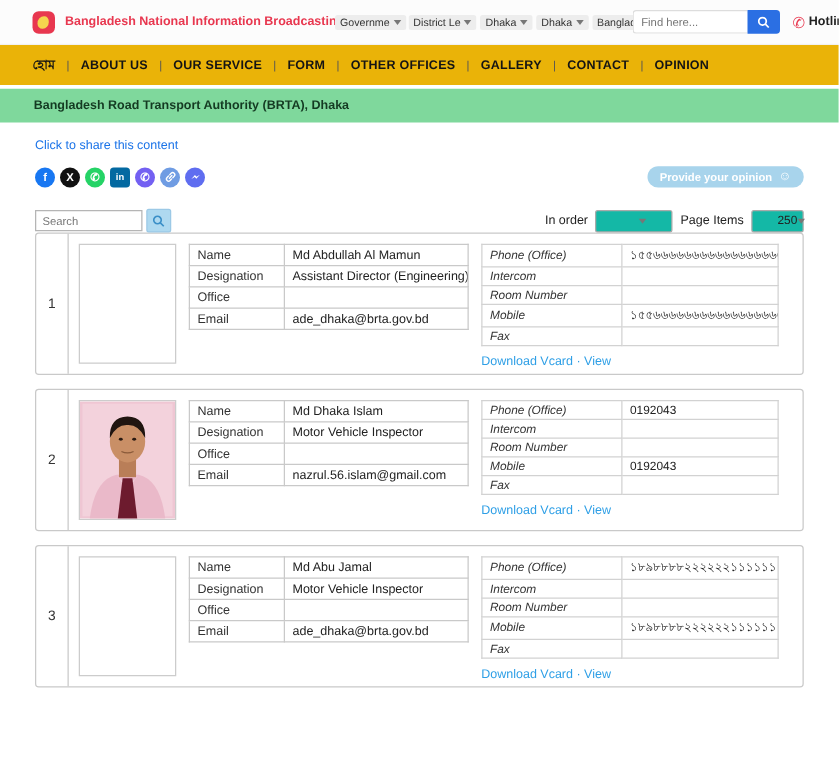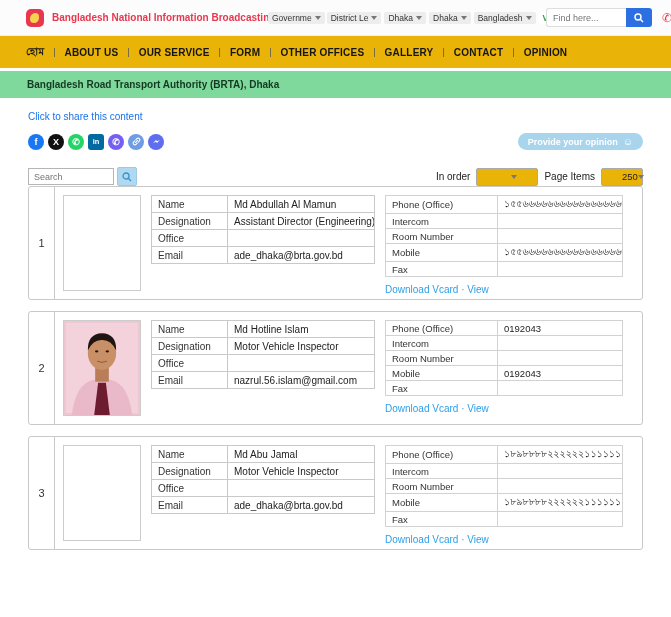--- a/index.html
+++ b/index.html
@@ -15,22 +15,22 @@
   .site-title{color:#e8374f;font-weight:700;font-size:10px;margin-left:8px;white-space:nowrap;width:200px;}
   .dd-block{display:flex;gap:2px;margin-left:16px;width:238px;flex:none;}
   .dd{background:#ededed;border-radius:2px;padding:1px 4px;display:inline-flex;align-items:center;
       gap:3px;font-size:8.5px;color:#333;white-space:nowrap;cursor:pointer;}
   .dd-top{align-self:flex-start;}
   .dd-row{display:flex;gap:3px;align-items:center;}
   .chev{width:0;height:0;border-left:3px solid transparent;border-right:3px solid transparent;
         border-top:4px solid #777;display:inline-block;}
   .view-btn{color:#27a745;background:#fff;font-size:8.5px;font-weight:700;padding:1px 4px;border-radius:2px;}
   .hsearch{display:flex;align-items:center;margin-left:auto;}
-  .hsearch input{width:80px;height:19px;border:1px solid #ddd;border-right:none;
-                 border-radius:3px 0 0 3px;font-size:9px;padding:0 6px;outline:none;color:#555;margin-left:40px;}
+  .hsearch input{width:92px;height:19px;border:1px solid #ddd;border-right:none;
+                 border-radius:3px 0 0 3px;font-size:9px;padding:0 6px;outline:none;color:#555;}
   .hsearch-btn{width:26px;height:19px;background:#2b6fe3;border:none;border-radius:0 3px 3px 0;
                display:flex;align-items:center;justify-content:center;cursor:pointer;}
   .hotline{display:flex;align-items:center;gap:3px;margin-left:10px;font-size:10px;
            font-weight:700;color:#222;cursor:pointer;}
   .hotline .ph{color:#e8374f;font-size:12px;font-weight:400;}
   
   nav{display:flex;align-items:center;gap:9px;height:32px;padding-left:26px;background:#eab308;}
   .nav-item{font-size:10px;font-weight:700;color:#141414;letter-spacing:.2px;}
   .sep{color:#555;font-size:9px;}
   
@@ -48,42 +48,42 @@
   .opinion-pill{background:#a8d4ec;color:#fff;font-size:9px;font-weight:700;border-radius:10px;
                 padding:3px 10px;display:flex;align-items:center;gap:5px;cursor:pointer;}
   .opinion-pill .smile{font-size:10px;font-weight:400;}
   h2{font-size:15px;margin-top:13px;color:#111;}
   .controls{display:flex;justify-content:space-between;align-items:center;margin-top:17px;}
   .srch{display:flex;align-items:center;}
   .srch input{width:86px;height:17px;border:1px solid #b5b5b5;font-size:9px;padding:0 5px;outline:none;}
   .srch button{width:20px;height:19px;background:#aed9f0;border:1px solid #9cc9e6;border-radius:2px;
                margin-left:3px;display:flex;align-items:center;justify-content:center;cursor:pointer;}
   .right-controls{display:flex;align-items:center;gap:6px;font-size:10px;color:#222;}
-  .fakesel{border:1px solid #aaa;background:#eab308;height:18px;display:inline-flex;align-items:center;
+  .fakesel{border:1px solid #aaa;background:#14b8a6;height:18px;display:inline-flex;align-items:center;
            justify-content:space-between;padding:0 20px;font-size:9.5px;border-radius:2px;cursor:pointer;}
   .fakesel.wide{width:62px;}
   .fakesel.narrow{width:34px;}
   .cat-note{font-weight:700;font-size:10.5px;margin:17px 0 13px;color:#111;}
   
   .card{display:flex;border:1px solid #c9c9c9;border-radius:3px;height:114px;margin-bottom:11px;background:#fff;}
   .num{width:26px;border-right:1px solid #c9c9c9;display:flex;align-items:center;justify-content:center;
        font-size:11px;color:#333;flex:none;}
   .photo{width:78px;height:96px;border:1px solid #ccc;margin:8px 0 0 8px;flex:none;overflow:hidden;}
   .photo svg{width:100%;height:100%;display:block;}
   .tcol{margin:8px 0 0 10px;flex:none;}
   table{border-collapse:collapse;table-layout:fixed;}
   .t-left{width:224px;}
   .t-left td{border:1px solid #c9c9c9;font-size:10px;padding:2px 6px;height:17px;overflow:hidden;
              white-space:nowrap;color:#222;}
   .t-left td.lab{width:76px;color:#333;}
   .rcol{margin:8px 0 0 10px;flex:none;}
   .t-right{width:238px;}
   .t-right td{border:1px solid #d2d2d2;font-size:9.5px;padding:1px 6px;height:15px;overflow:hidden;
               white-space:nowrap;color:#222;}
-  .t-right td.lab{width:112px;color:#333;}
+  .t-right td.lab{width:112px;color:#333;font-style:italic;}
   .vlinks{margin-top:7px;font-size:10px;color:#2e9fe6;}
   .vlinks a{color:#2e9fe6;}
 </style>
 </head>
 <body>
 
 <div class="page">
 
   <header class="topbar">
     <div class="logo">
@@ -279,21 +279,21 @@
               <ellipse cx="33.5" cy="31" rx="1.6" ry="1.2" fill="#2a1a12"></ellipse>
               <ellipse cx="44.5" cy="31" rx="1.6" ry="1.2" fill="#2a1a12"></ellipse>
               <path d="M34 41 Q39 43.5 44 41" stroke="#8a5a3a" fill="none" stroke-width="1"></path>
             </svg>
           </div>
           <div class="tcol">
             <table class="t-left">
               <tbody>
                 <tr>
                   <td class="lab">Name</td>
-                  <td class="val">Md Hotline Islam</td>
+                  <td class="val">Md Dhaka Islam</td>
                 </tr>
                 <tr>
                   <td class="lab">Designation</td>
                   <td class="val">Motor Vehicle Inspector</td>
                 </tr>
                 <tr>
                   <td class="lab">Office</td>
                   <td class="val"></td>
                 </tr>
                 <tr>

